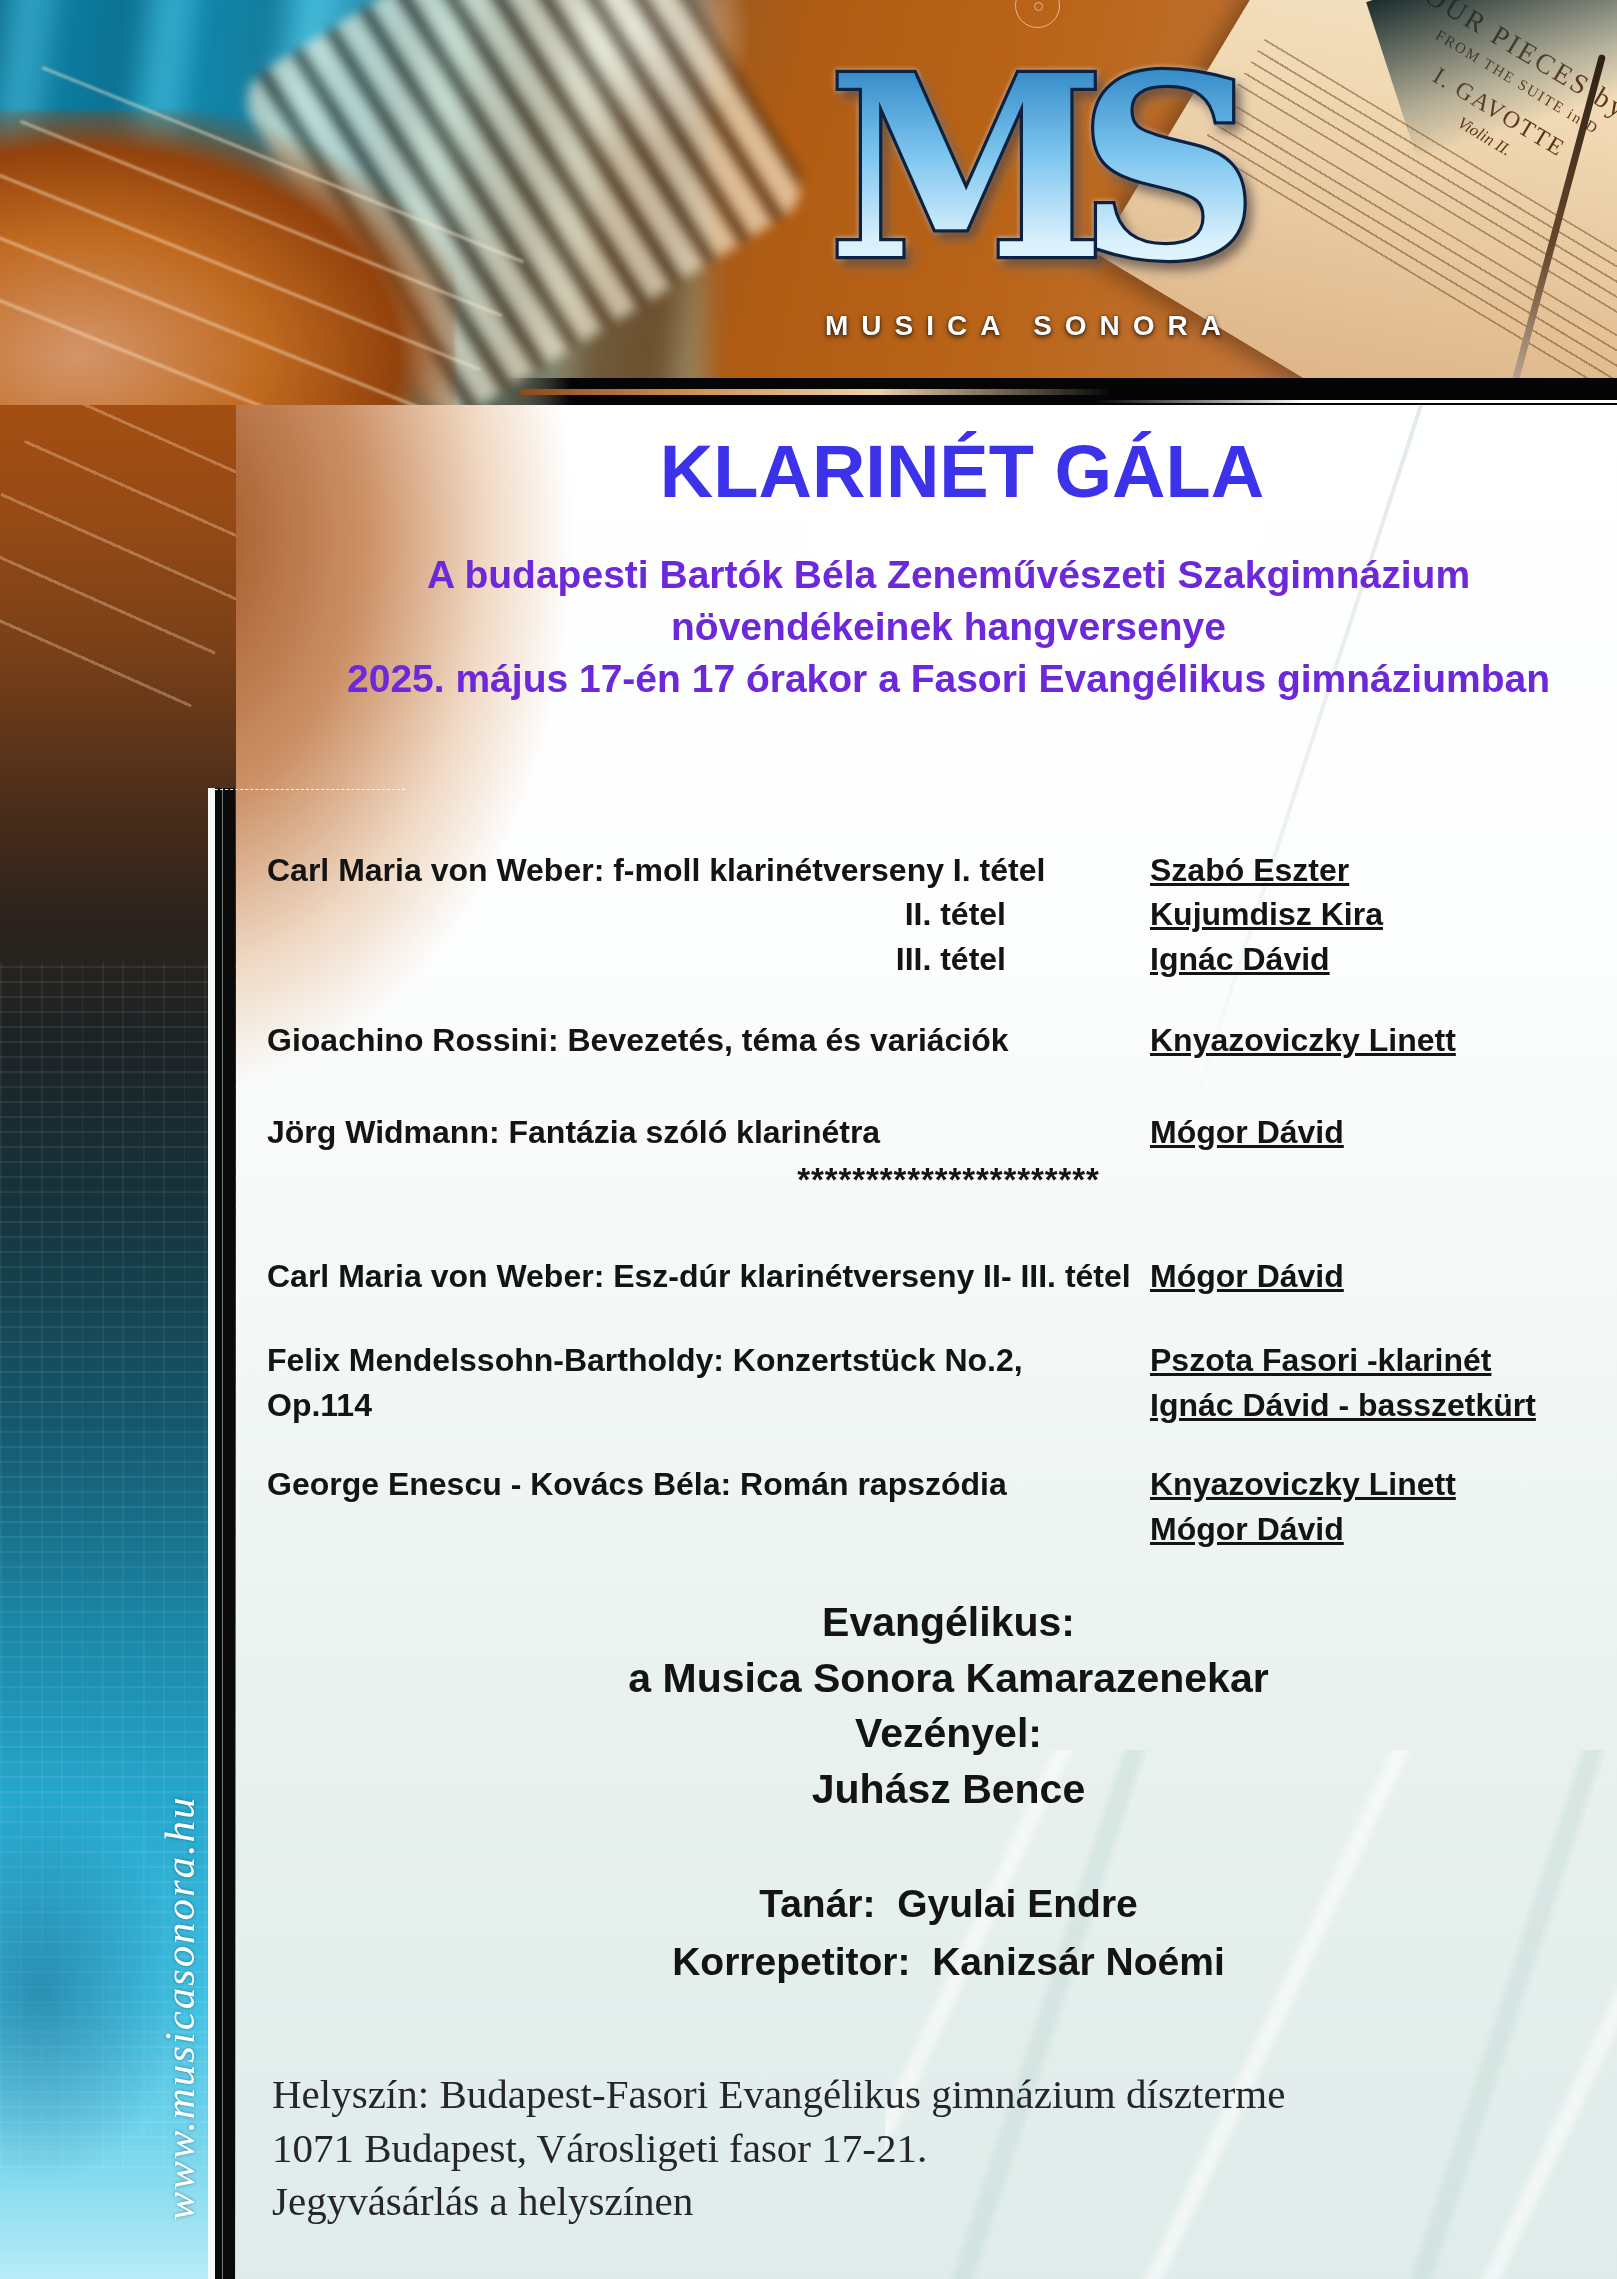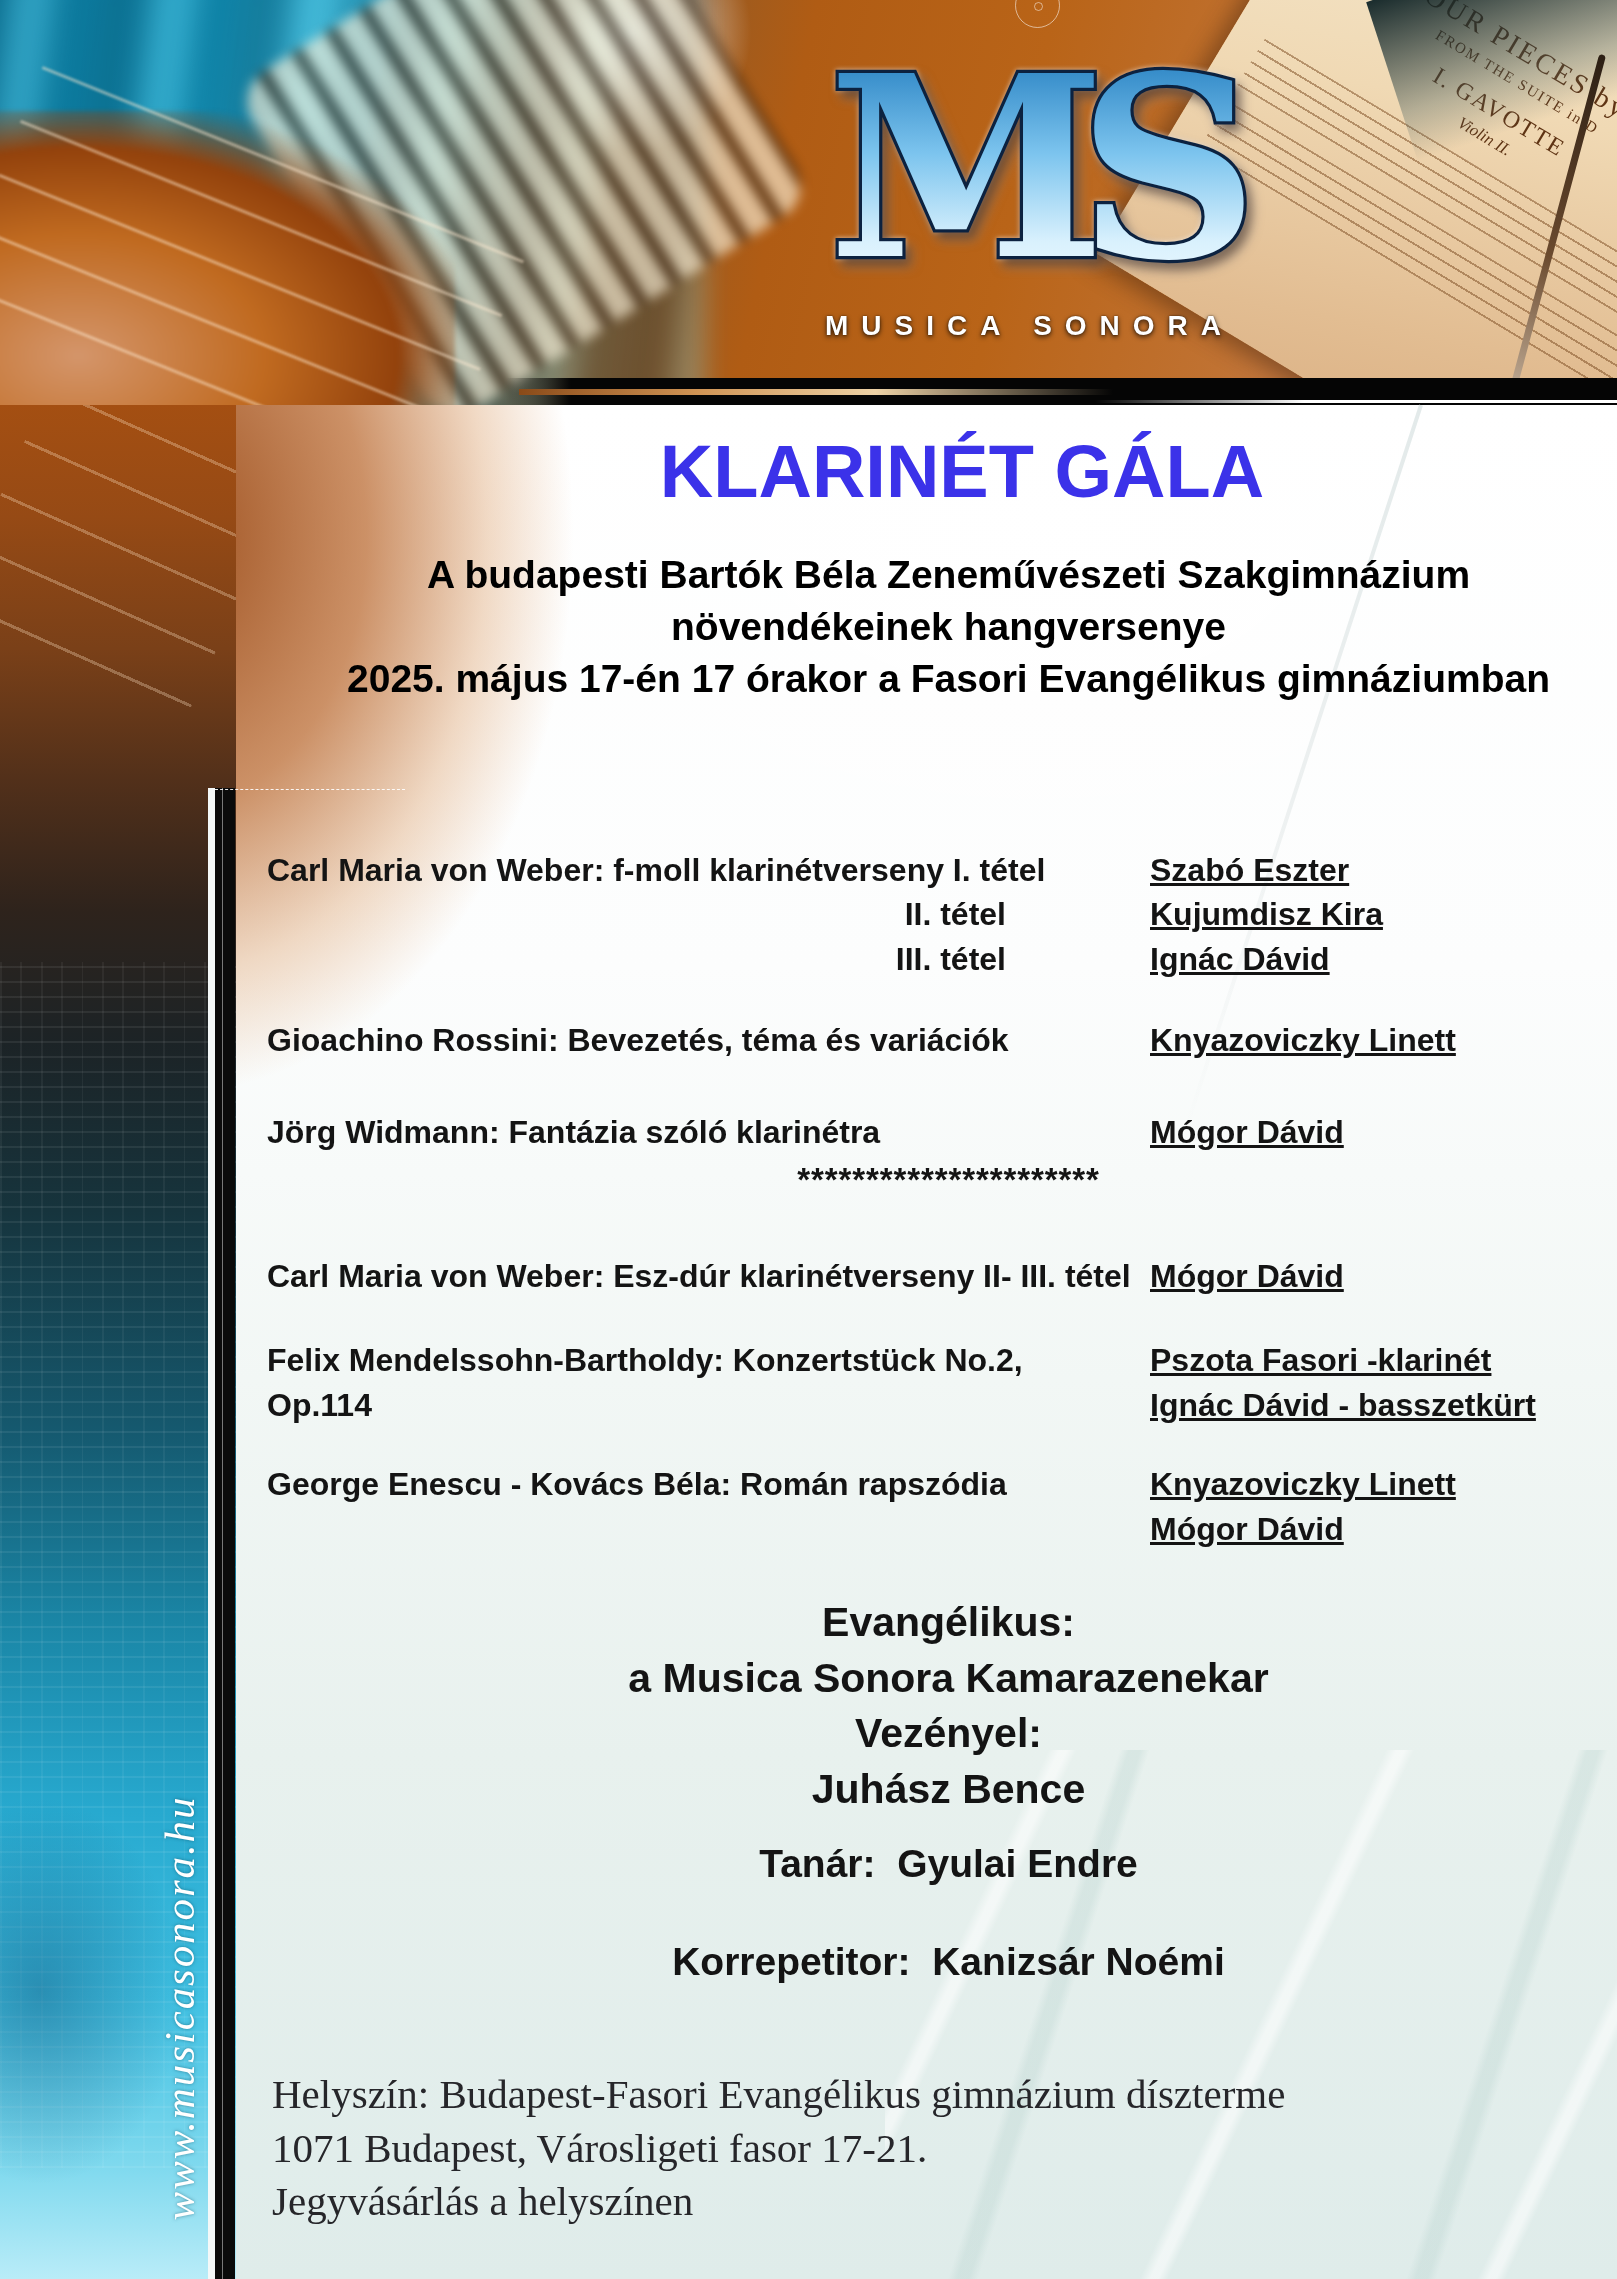--- a/index.html
+++ b/index.html
@@ -80,40 +80,40 @@
     background:repeating-linear-gradient(115deg, transparent 0 148px, rgba(255,255,255,.55) 158px 165px, transparent 174px 306px),
                repeating-linear-gradient(108deg, transparent 0 223px, rgba(175,205,200,.28) 232px 243px, transparent 252px 436px);}
   .content-baton{position:absolute;left:1419px;top:405px;width:3.7px;height:761px;
     transform:rotate(18deg);transform-origin:top center;
     background:linear-gradient(180deg, rgba(215,225,225,.7), rgba(200,210,210,.3) 55%, rgba(200,210,210,0));}
 
   
   .ttl{position:absolute;left:236px;top:429px;width:1382px;padding-left:70px;box-sizing:border-box;
     text-align:center;font-size:74px;font-weight:bold;color:#3b32e9;letter-spacing:0px;}
   .sub{position:absolute;left:236px;width:1382px;padding-left:43px;box-sizing:border-box;
-    text-align:center;font-size:39px;font-weight:bold;color:#000000;}
+    text-align:center;font-size:39px;font-weight:bold;color:#6d28d9;}
   .sub1{top:553px;} .sub2{top:605px;} .sub3{top:657px;}
   .musor{position:absolute;left:236px;top:770px;width:1382px;padding-left:43px;box-sizing:border-box;
     text-align:center;font-size:33px;font-weight:bold;color:#141414;}
   .row{position:absolute;left:0;width:1618px;font-size:32px;font-weight:bold;color:#141414;line-height:45px;}
   .piece{position:absolute;left:267px;width:867px;}
   .piece.ralign{width:739px;text-align:right;}
   .names{position:absolute;left:1150px;width:445px;text-decoration:underline;}
   .names span{display:block;}
   .row1{top:848px;} .row2{top:892px;} .row3{top:937px;}
   .row4{top:1018px;} .row5{top:1110px;}
   .sep{position:absolute;left:236px;top:1161px;width:1382px;padding-left:43px;box-sizing:border-box;
     text-align:center;font-size:33px;font-weight:bold;color:#141414;letter-spacing:0.9px;}
   .row6{top:1254px;} .row7{top:1338px;} .row8{top:1462px;}
   .cline{position:absolute;left:236px;width:1382px;padding-left:43px;box-sizing:border-box;
     text-align:center;font-size:41px;font-weight:bold;color:#141414;}
   .c1{top:1599px;} .c2{top:1655px;} .c3{top:1710px;} .c4{top:1766px;}
   .sline{position:absolute;left:236px;width:1382px;padding-left:43px;box-sizing:border-box;
     text-align:center;font-size:39px;font-weight:bold;color:#141414;white-space:pre;}
-  .s1{top:1842px;} .s2{top:1940px;}
+  .s1{top:1882px;} .s2{top:1940px;}
   .fline{position:absolute;left:272px;width:1299px;font-family:"Liberation Serif",serif;
     font-size:41px;color:#26262a;}
   .f1{top:2070px;} .f2{top:2124px;} .f3{top:2177px;} .f4{top:2228px;}
   .footer-link{color:#1515d6;text-decoration:underline;text-decoration-thickness:2.8px;text-underline-offset:5.6px;}
 </style>
 </head>
 <body>
 
 <div class="poster">
 

